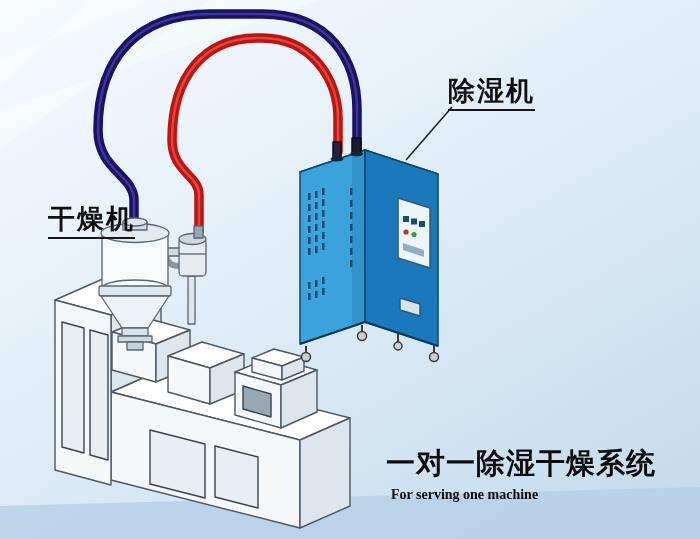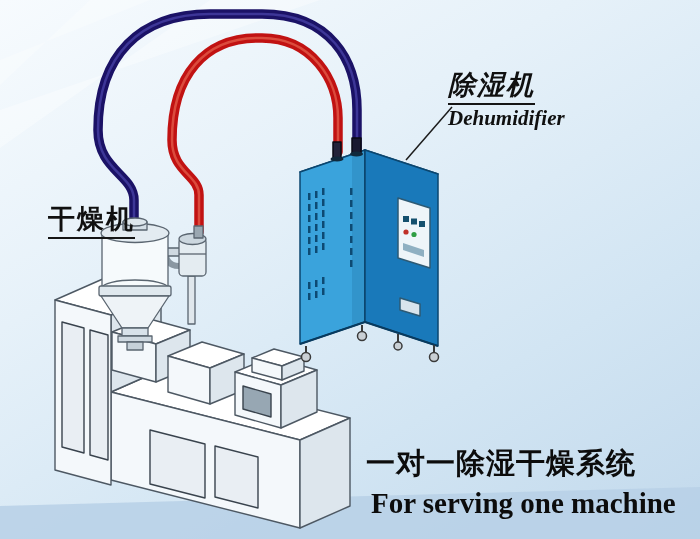--- a/index.html
+++ b/index.html
@@ -13,31 +13,31 @@
   .label{position:absolute;color:#101010;line-height:1.1;}
   .zh{
     font-weight:bold;font-size:27px;letter-spacing:2px;
     font-family:"DejaVu Sans","Liberation Sans",sans-serif;
     border-bottom:2px solid #151515;padding-bottom:3px;display:inline-block;
   }
   .en{
     font-weight:bold;font-size:21px;margin-top:2px;
     font-family:"Liberation Serif","DejaVu Serif",serif;
   }
-  #caption{position:absolute;left:366px;top:444px;color:#0c0c0c;}
+  #caption{position:absolute;left:386px;top:444px;color:#0c0c0c;}
   .caption-zh{
     font-weight:bold;font-size:29px;letter-spacing:1px;
     font-family:"DejaVu Sans","Liberation Sans",sans-serif;
   }
   .caption-en{
-    font-weight:bold;font-size:29px;margin-top:3px;margin-left:5px;
+    font-weight:bold;font-size:14px;margin-top:3px;margin-left:5px;
     font-family:"Liberation Serif","DejaVu Serif",serif;
   }
   #hopper-label{left:48px;top:158px;margin-top:46px;}
-  #dehumidifier-label{left:448px;top:70px;font-style:italic;}
+  #dehumidifier-label{left:448px;top:76px;}
 </style>
 </head>
 <body>
 
 <div id="stage">
 <svg width="700" height="539" viewBox="0 0 700 539">
 
   <g>
     <polygon points="0,110 320,0 210,0 0,148" fill="#ffffff" opacity="0.35"></polygon>
     <polygon points="0,60 150,0 90,0 0,85" fill="#ffffff" opacity="0.30"></polygon>
@@ -179,20 +179,19 @@
 
   <line x1="452" y1="107" x2="406" y2="160" stroke="#1c1c1c" stroke-width="1.5"></line>
 </svg>
 
 <div class="label" id="hopper-label">
   <div><span class="zh">干燥机</span></div>
 </div>
 
 <div class="label" id="dehumidifier-label">
   <div><span class="zh">除湿机</span></div>
-  <div class="en">Dehumidifier</div>
 </div>
 
 <div id="caption">
   <div class="caption-zh">一对一除湿干燥系统</div>
   <div class="caption-en">For serving one machine</div>
 </div>
 </div>
 
 </body></html>

